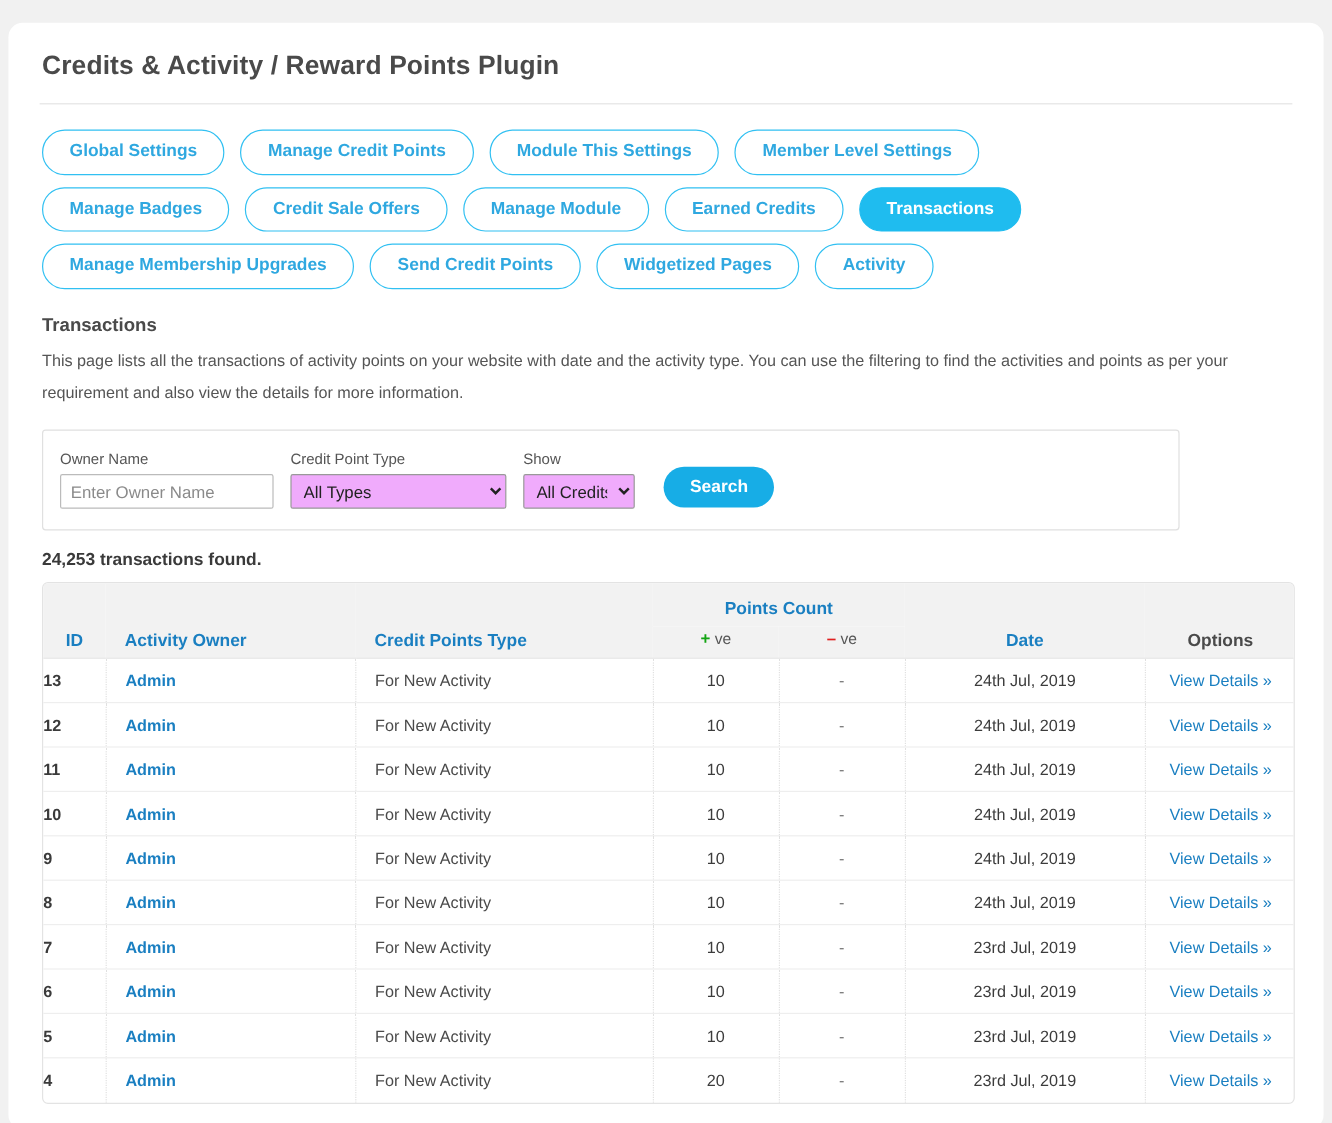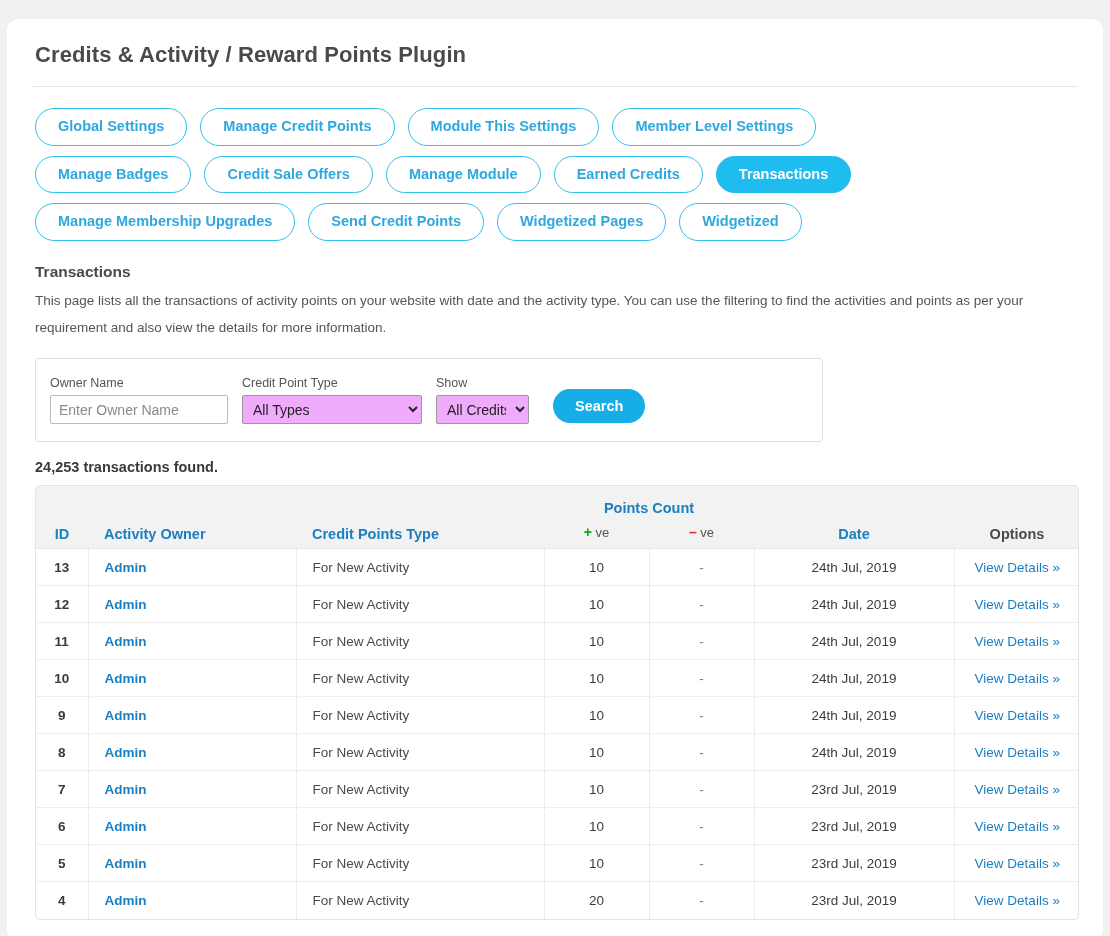--- a/index.html
+++ b/index.html
@@ -74,21 +74,21 @@
   .section-desc {
     font-size: 13.5px;
     color: #555;
     line-height: 2.0;
     margin: 6px 2px 0 2px;
     max-width: 1045px;
   }
   
   .filter-box {
     margin: 17px 3px 0 2px;
-    width: 788px;
+    width: 948px;
     border: 1px solid #e0e0e0;
     border-radius: 3px;
     background: #fff;
     padding: 18px 16px 17px 14px;
     display: flex;
     align-items: flex-end;
     gap: 14px;
   }
   .field { display: flex; flex-direction: column; }
   .field label {
@@ -193,21 +193,21 @@
   .plus-icon  { color: #12a412; font-weight: bold; font-size: 14px; }
   .minus-icon { color: #e02020; font-weight: bold; font-size: 14px; }
   tbody td {
     border-top: 1px solid #eeeeee;
     font-size: 13.5px;
     color: #3c3c3c;
     height: 37px;
     padding: 0;
   }
   tbody tr:first-child td { border-top: 1px solid #e8e8e8; }
-  td.t-id   { text-align: center; font-weight: bold; color: #3a3a3a; }
+  td.t-id   { text-align: left; font-weight: bold; color: #3a3a3a; }
   td.t-owner{ padding-left: 16px; border-left: 1px dotted #e0e0e0; }
   td.t-owner a { color: #1a7fc1; font-weight: bold; text-decoration: none; }
   td.t-type { padding-left: 16px; border-left: 1px dotted #e0e0e0; color:#4a4a4a;}
   td.t-pos  { text-align: center; border-left: 1px dotted #e0e0e0; }
   td.t-neg  { text-align: center; border-left: 1px dotted #e0e0e0; color:#777;}
   td.t-date { text-align: center; border-left: 1px dotted #e0e0e0; }
   td.t-opts { text-align: center; border-left: 1px dotted #e0e0e0; }
   td.t-opts a { color: #1a7fc1; text-decoration: none; font-size: 13.5px; }
 </style>
 </head>
@@ -224,21 +224,21 @@
       <button class="tab">Module This Settings</button>
       <button class="tab">Member Level Settings</button>
       <button class="tab">Manage Badges</button>
       <button class="tab">Credit Sale Offers</button>
       <button class="tab">Manage Module</button>
       <button class="tab">Earned Credits</button>
       <button class="tab active">Transactions</button>
       <button class="tab">Manage Membership Upgrades</button>
       <button class="tab">Send Credit Points</button>
       <button class="tab">Widgetized Pages</button>
-      <button class="tab">Widgetized</button>
+      <button class="tab">Activity</button>
     </div>
 
   <div class="section-title">Transactions</div>
   <div class="section-desc">This page lists all the transactions of activity points on your website with date and the activity type. You can use the filtering to find the activities and points as per your requirement and also view the details for more information.</div>
 
   <div class="filter-box">
 
     <div class="field">
       <label>Owner Name</label>
       <input type="text" id="owner-input" placeholder="Enter Owner Name" style="">

